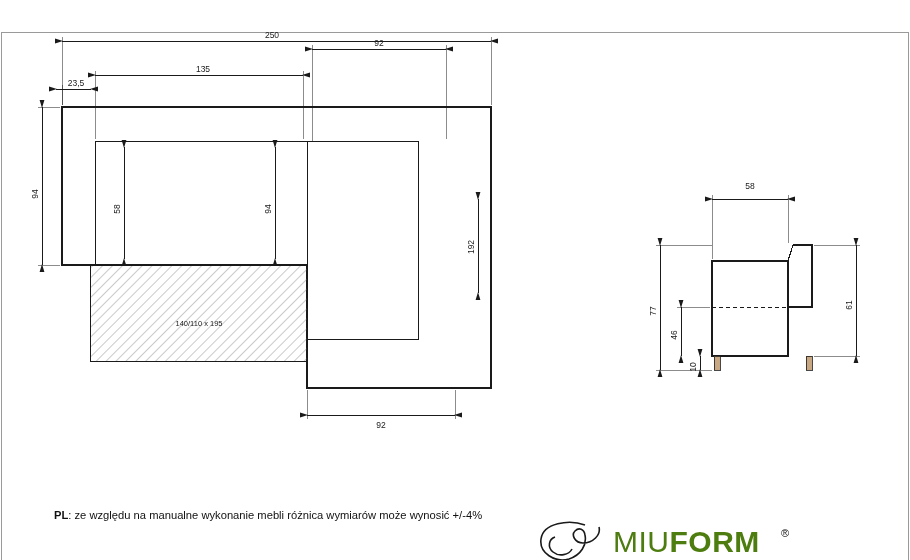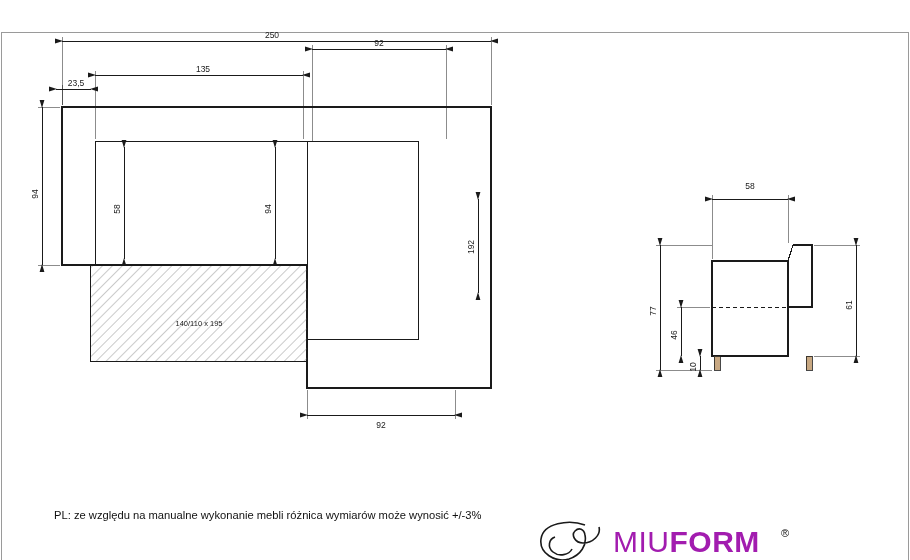--- a/index.html
+++ b/index.html
@@ -40,35 +40,35 @@
   .legend {
     position: absolute;
     left: 14px;
     top: 476px;
     width: 620px;
     font-size: 11.2px;
     line-height: 17.5px;
     color: #111;
   }
   .legend .row { white-space: nowrap; }
-  .legend b { font-weight: normal; padding-left: 40px; }
+  .legend b { font-weight: bold; padding-left: 40px; }
   .brand {
     position: absolute;
     right: 14px;
     top: 482px;
     width: 268px;
     height: 62px;
   }
   .brand-word {
     position: absolute;
     left: 78px;
     top: 12px;
     font-size: 30px;
     letter-spacing: 0.5px;
-    color: #a21caf;
+    color: #4d7c0f;
   }
   .brand-word .thin { font-weight: normal; }
   .brand-word .bold { font-weight: bold; }
   .brand-reg {
     position: absolute;
     left: 246px;
     top: 14px;
     font-size: 11px;
     color: #111;
   }
@@ -187,21 +187,21 @@
       <text x="750" y="158">58</text>
       <text x="0" y="0" transform="translate(656,280) rotate(-90)">77</text>
       <text x="0" y="0" transform="translate(677,304) rotate(-90)">46</text>
       <text x="0" y="0" transform="translate(696,336) rotate(-90)">10</text>
       <text x="0" y="0" transform="translate(852,274) rotate(-90)">61</text>
     </g>
   </svg>
 
   <div class="legend">
     <div class="row">
-      <b>PL</b><span>: ze względu na manualne wykonanie mebli różnica wymiarów może wynosić +/-3%</span>
+      <b>PL</b><span>: ze względu na manualne wykonanie mebli różnica wymiarów może wynosić +/-4%</span>
     </div>
   </div>
 
   <div class="brand">
     <svg class="brand-mark" viewBox="0 0 72 46">
       <path d="M50,6 C34,0 8,4 6,20 C4,34 20,44 34,40 C46,36 52,26 50,16 C49,10 44,8 40,12 C36,16 40,24 48,24 C58,24 66,16 64,8" fill="none" stroke="#1a1a1a" stroke-width="1.6"></path>
       <path d="M20,18 C14,20 12,28 18,33 C24,38 34,36 37,30" fill="none" stroke="#1a1a1a" stroke-width="1.6"></path>
     </svg>
     <div class="brand-word">
       <span class="thin">MIU</span><span class="bold">FORM</span>

